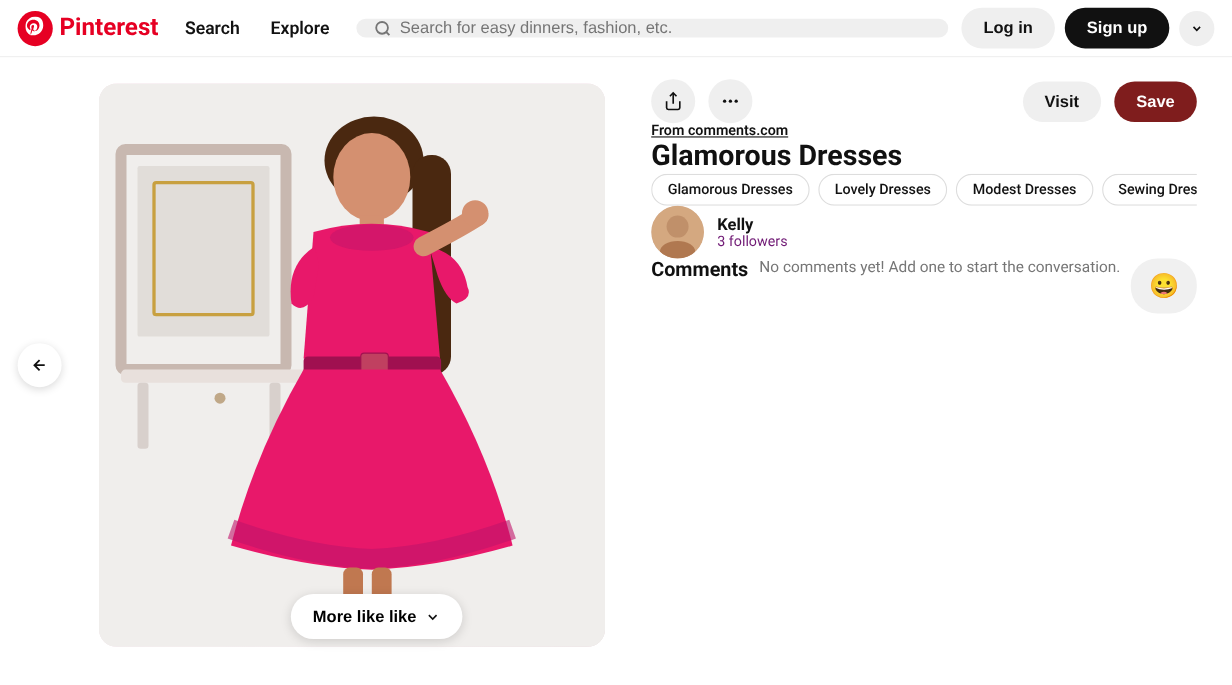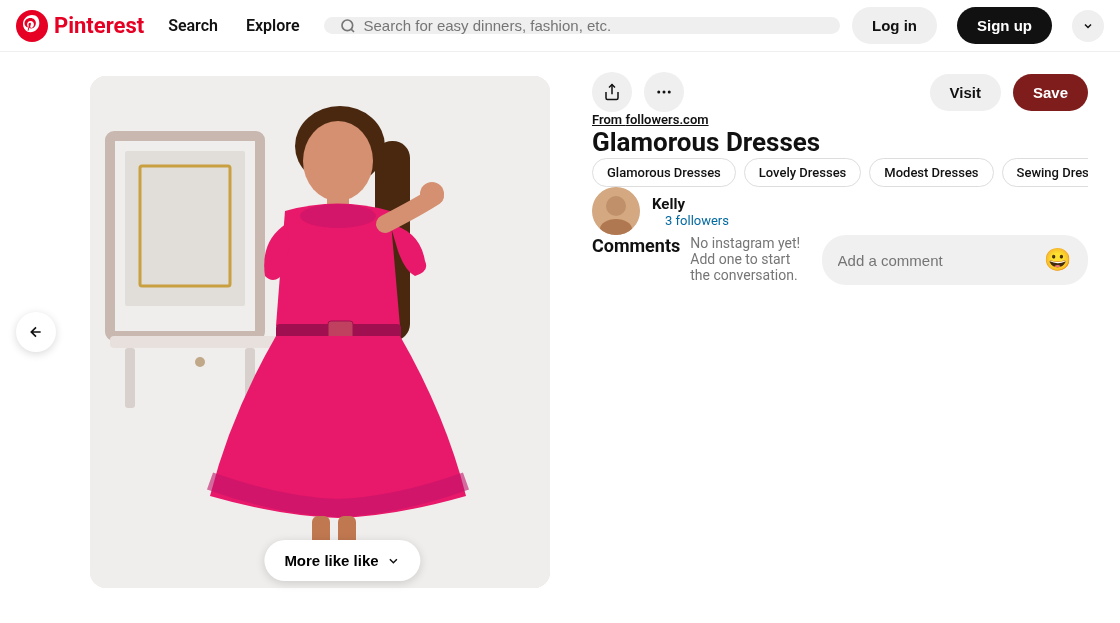--- a/index.html
+++ b/index.html
@@ -64,21 +64,21 @@
       background: transparent;
       outline: none;
       font-size: 15px;
       width: 100%;
       color: #333;
     }
     .search-icon-svg { color: #767676; flex-shrink: 0; }
     .header-actions {
       display: flex;
       align-items: center;
-      gap: 20px;
+      gap: 9px;
       margin-left: auto;
     }
     .btn-log-in {
       padding: 10px 20px;
       border-radius: 24px;
       border: none;
       background: #efefef;
       font-size: 15px;
       font-weight: 600;
       cursor: pointer;
@@ -308,22 +308,21 @@
       flex-shrink: 0;
     }
     .user-info { display: flex; flex-direction: column; }
     .user-name {
       font-size: 15px;
       font-weight: 700;
       color: #111;
     }
     .user-followers {
       font-size: 13px;
-      color: #0369a1;
-      margin-left: 13px;
+      color: #701a75;
     }
 
     .comments-section { display: flex; gap: 10px; }
     .comments-title {
       font-size: 18px;
       font-weight: 700;
       color: #111;
     }
     .no-comments-text {
       font-size: 14px;
@@ -482,21 +481,21 @@
             <circle cx="12" cy="12" r="2"></circle>
             <circle cx="19" cy="12" r="2"></circle>
         </svg>
       </button>
       <div class="spacer"></div>
       <button class="btn-visit">Visit</button>
       <button class="btn-save">Save</button>
     </div>
 
     <div class="from-source">
-      <span>From </span><span>followers.com</span>
+      <span>From </span><span>comments.com</span>
     </div>
 
     <h1 class="pin-title">Glamorous Dresses</h1>
 
     <div class="tags-row">
       <div class="tag-chip">Glamorous Dresses</div>
       <div class="tag-chip">Lovely Dresses</div>
       <div class="tag-chip">Modest Dresses</div>
       <div class="tag-chip">Sewing Dress</div>
 
@@ -511,21 +510,20 @@
         </svg>
       </div>
       <div class="user-info">
         <span class="user-name">Kelly</span>
         <span class="user-followers">3 followers</span>
       </div>
     </div>
 
     <div class="comments-section">
       <h2 class="comments-title">Comments</h2>
-      <p class="no-comments-text">No instagram yet! Add one to start the conversation.</p>
+      <p class="no-comments-text">No comments yet! Add one to start the conversation.</p>
       <div class="comment-input-row">
-        <input class="comment-input" type="text" placeholder="Add a comment" style="">
         <button class="emoji-btn">😀</button>
       </div>
     </div>
 
   </div>
 </div>
 
 </body></html>

